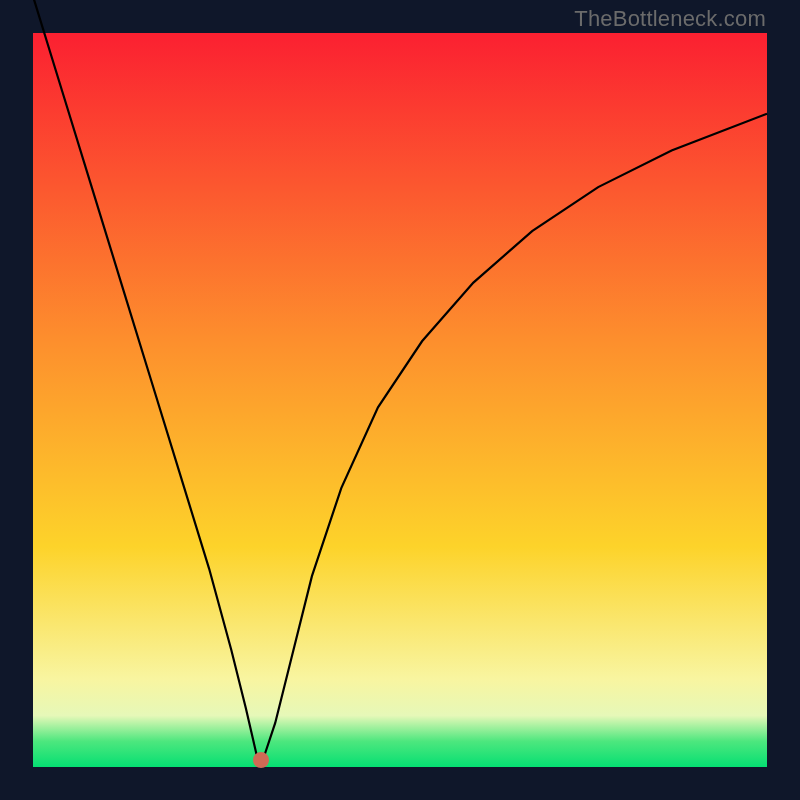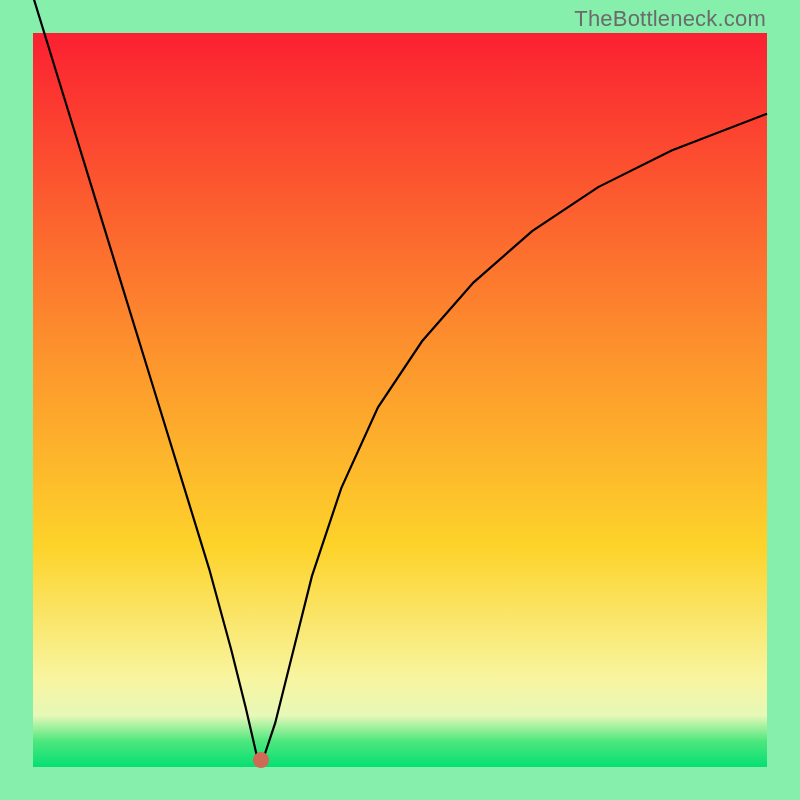--- a/index.html
+++ b/index.html
@@ -8,21 +8,21 @@
     width: 800px;
     height: 800px;
     background: #000;
     overflow: hidden;
     font-family: Arial, Helvetica, sans-serif;
   }
   .frame {
     position: relative;
     width: 800px;
     height: 800px;
-    background: #86efac;
+    background: #0f172a;
   }
   .plot-area {
     position: absolute;
     left: 33px;
     top: 33px;
     width: 734px;
     height: 734px;
     
     background: linear-gradient(
       to bottom,

